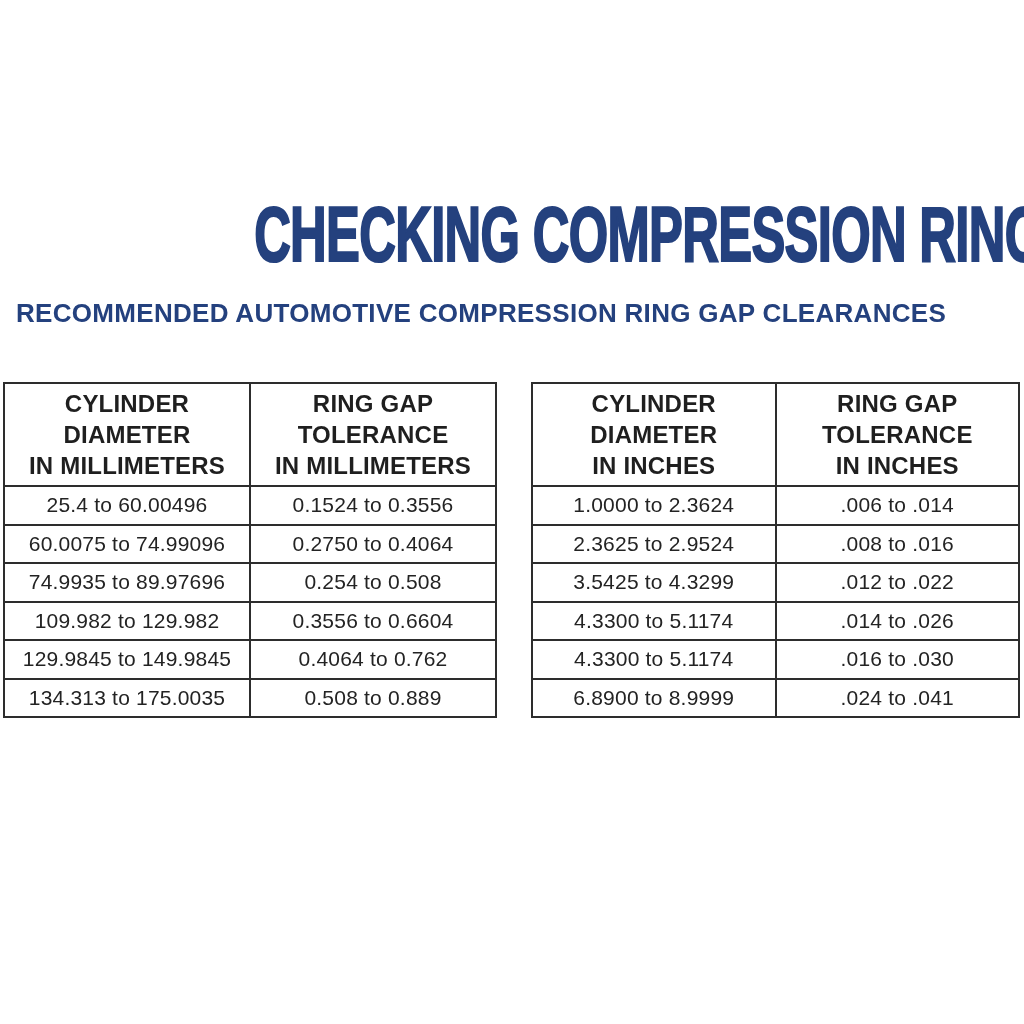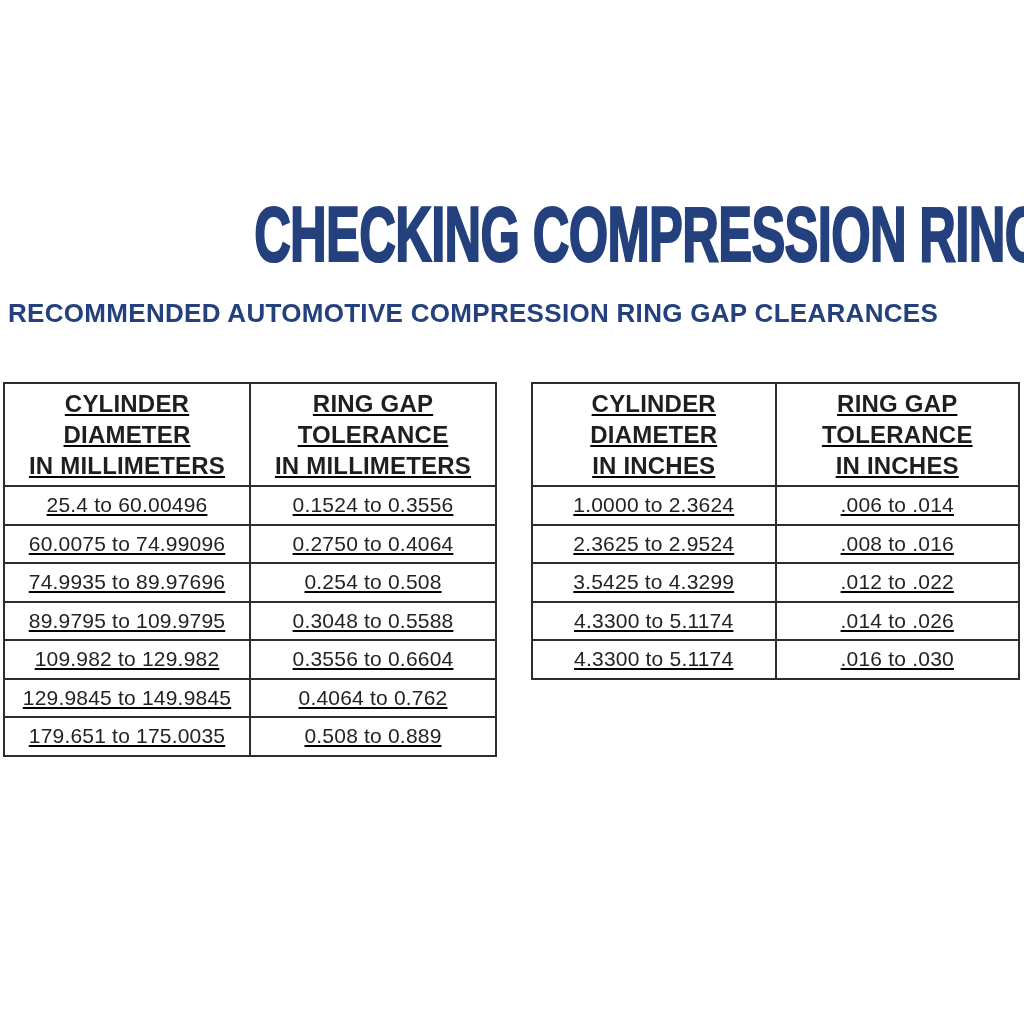--- a/index.html
+++ b/index.html
@@ -27,38 +27,37 @@
     font-size:78px;line-height:78px;font-weight:bold;
     letter-spacing:-1px;white-space:nowrap;
     color:var(--blue);
     -webkit-text-stroke:2.2px var(--blue);
     transform:scaleX(0.65);
     transform-origin:center center;
   }
 
   
   .subtitle{
-    position:absolute;top:300px;left:8px;width:855px;
+    position:absolute;top:300px;left:16px;width:855px;
     text-align:center;
     font-size:26px;line-height:26px;font-weight:bold;
     letter-spacing:0.3px;
     color:var(--blue);
     white-space:nowrap;
   }
 
   
   .tables{
     position:absolute;top:382px;left:3px;width:1017px;
     display:flex;justify-content:space-between;align-items:flex-start;
   }
   table.spec-table{
     border-collapse:collapse;
     table-layout:fixed;
     background:#fff;
-    text-decoration:underline;
   }
   table.spec-table.left{width:494px;}
   table.spec-table.right{width:489px;}
   .spec-table th,.spec-table td{
     border:2px solid var(--line);
     width:50%;
     padding:0;
     text-align:center;
     vertical-align:middle;
   }
@@ -106,33 +105,29 @@
           </tr>
           <tr>
             <td>60.0075 to 74.99096</td>
             <td>0.2750 to 0.4064</td>
           </tr>
           <tr>
             <td>74.9935 to 89.97696</td>
             <td>0.254 to 0.508</td>
           </tr>
           <tr>
-            <td>89.9795 to 109.9795</td>
-            <td>0.3048 to 0.5588</td>
-          </tr>
-          <tr>
             <td>109.982 to 129.982</td>
             <td>0.3556 to 0.6604</td>
           </tr>
           <tr>
             <td>129.9845 to 149.9845</td>
             <td>0.4064 to 0.762</td>
           </tr>
           <tr>
-            <td>179.651 to 175.0035</td>
+            <td>134.313 to 175.0035</td>
             <td>0.508 to 0.889</td>
           </tr>
         </tbody>
       </table>
     <table class="spec-table right">
         <thead>
           <tr>
             <th>CYLINDER
 DIAMETER
 IN INCHES</th>
@@ -155,17 +150,21 @@
             <td>.012 to .022</td>
           </tr>
           <tr>
             <td>4.3300 to 5.1174</td>
             <td>.014 to .026</td>
           </tr>
           <tr>
             <td>4.3300 to 5.1174</td>
             <td>.016 to .030</td>
           </tr>
+          <tr>
+            <td>6.8900 to 8.9999</td>
+            <td>.024 to .041</td>
+          </tr>
         </tbody>
       </table>
   </div>
 
 </div>
 
 </body></html>

